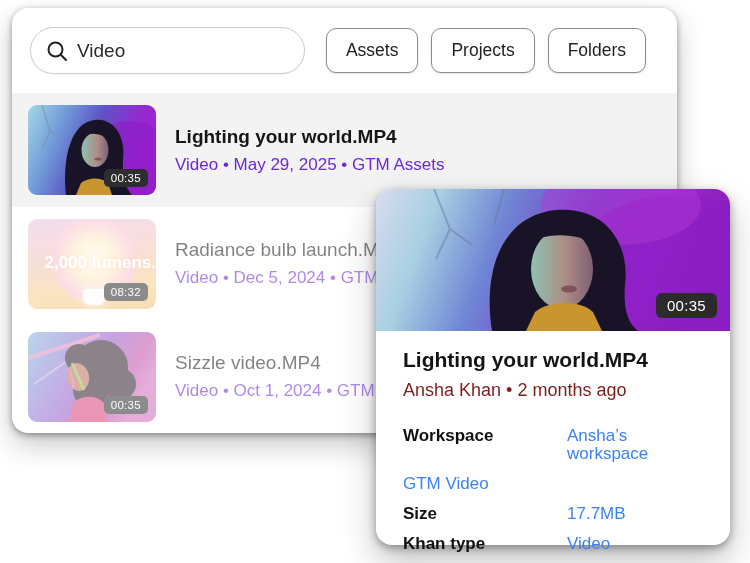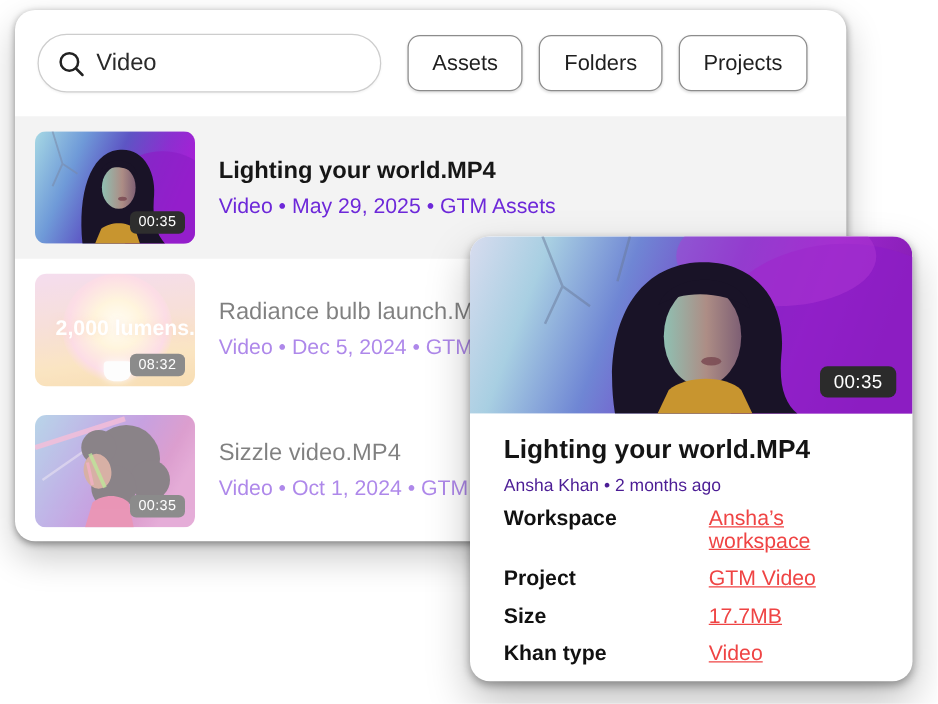--- a/index.html
+++ b/index.html
@@ -77,43 +77,43 @@
   .hero {
     position:relative; height:142px; border-radius:16px 16px 0 0; overflow:hidden;
   }
   .hero svg { display:block; width:100%; height:100%; }
   .duration-lg {
     position:absolute; right:13px; bottom:13px; background:#2b2b2b; color:#ffffff;
     font-size:15px; letter-spacing:.3px; padding:4px 11px; border-radius:6px;
   }
   .card-body { padding:17px 26px 0 27px; }
   .card-title { font-size:21px; font-weight:700; color:#141414; margin-bottom:8px; }
-  .card-byline { font-size:14px; color:#4c1d95; margin-bottom:10px; }
+  .card-byline { font-size:18px; color:#7f1d1d; margin-bottom:26px; }
   .detail-row { display:flex; align-items:flex-start; margin-bottom:12px; font-size:17px; line-height:18px; }
   .detail-label { flex:0 0 164px; font-weight:700; color:#111111; }
-  .detail-value { color:#ef4444;text-decoration:underline; }
+  .detail-value { color:#3b82f6; }
 </style>
 </head>
 <body>
 
 <div class="app">
 
   <section class="results-panel">
 
     <div class="search-header">
       <div class="search-pill">
         <svg width="22" height="22" viewBox="0 0 22 22" fill="none">
           <circle cx="9.5" cy="9.5" r="7" stroke="#222222" stroke-width="2"></circle>
           <line x1="14.8" y1="14.8" x2="20" y2="20" stroke="#222222" stroke-width="2" stroke-linecap="round"></line>
         </svg>
         <input class="search-input" type="text" value="Video" style="">
       </div>
       <button class="filter-btn">Assets</button>
+      <button class="filter-btn">Projects</button>
       <button class="filter-btn">Folders</button>
-      <button class="filter-btn">Projects</button>
     </div>
 
     <div class="row selected">
       <div class="thumb">
         <svg viewBox="0 0 128 90" preserveAspectRatio="none">
           <defs>
             <linearGradient id="tbg1" x1="0" y1="0" x2="1" y2="0.3">
               <stop offset="0" stop-color="#a6d8e4"></stop>
                 <stop offset="0.3" stop-color="#6f9ad8"></stop>
               <stop offset="0.55" stop-color="#5d55c4"></stop>
@@ -222,21 +222,20 @@
 
     <div class="card-body">
       <div class="card-title">Lighting your world.MP4</div>
       <div class="card-byline">Ansha Khan • 2 months ago</div>
 
       <div class="detail-row">
         <div class="detail-label">Workspace</div>
         <div class="detail-value">Ansha’s workspace</div>
       </div>
       <div class="detail-row">
-        <div class="detail-label">Project</div>
         <div class="detail-value">GTM Video</div>
       </div>
       <div class="detail-row">
         <div class="detail-label">Size</div>
         <div class="detail-value">17.7MB</div>
       </div>
       <div class="detail-row">
         <div class="detail-label">Khan type</div>
         <div class="detail-value">Video</div>
       </div>

